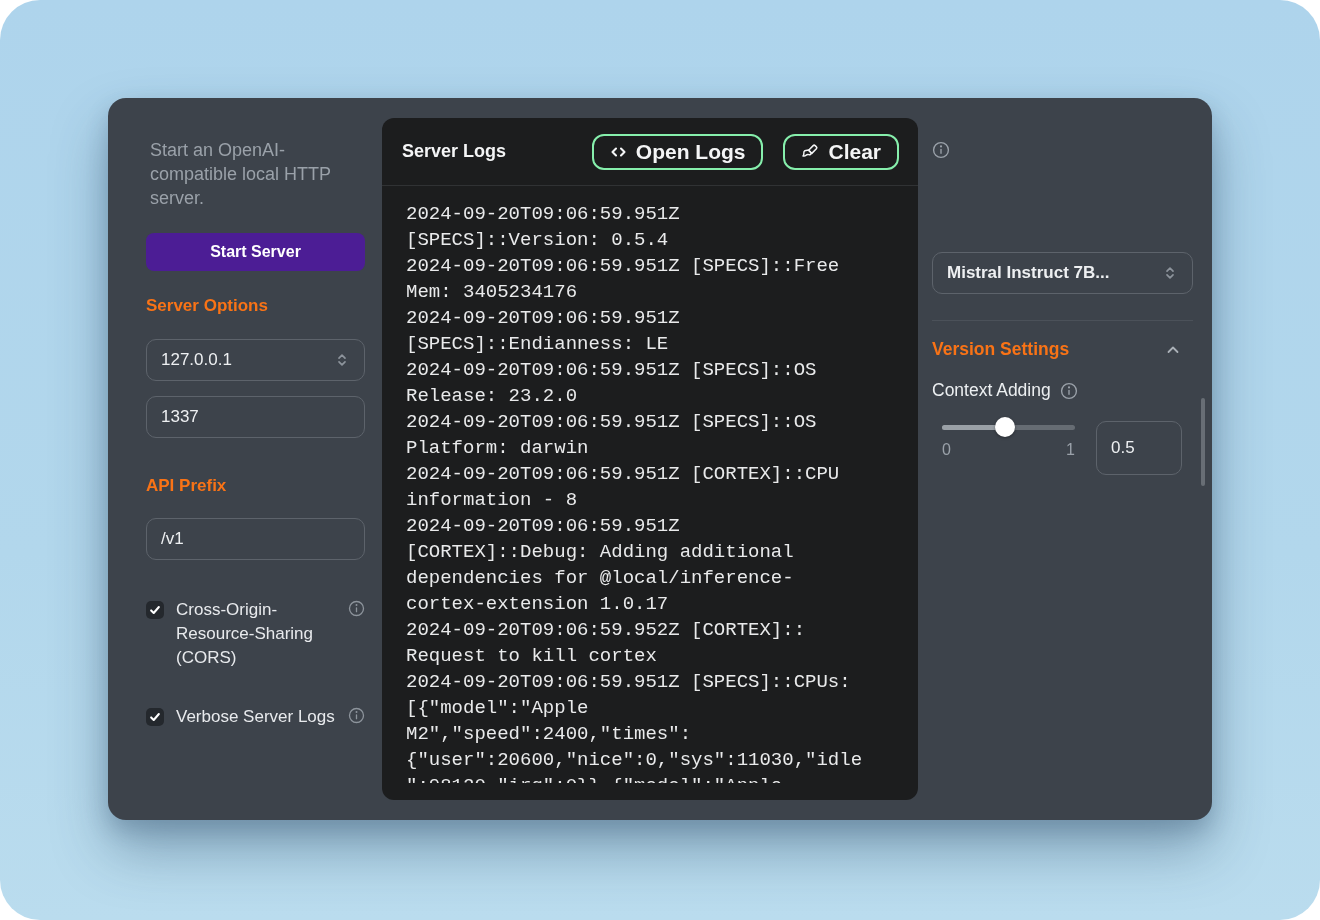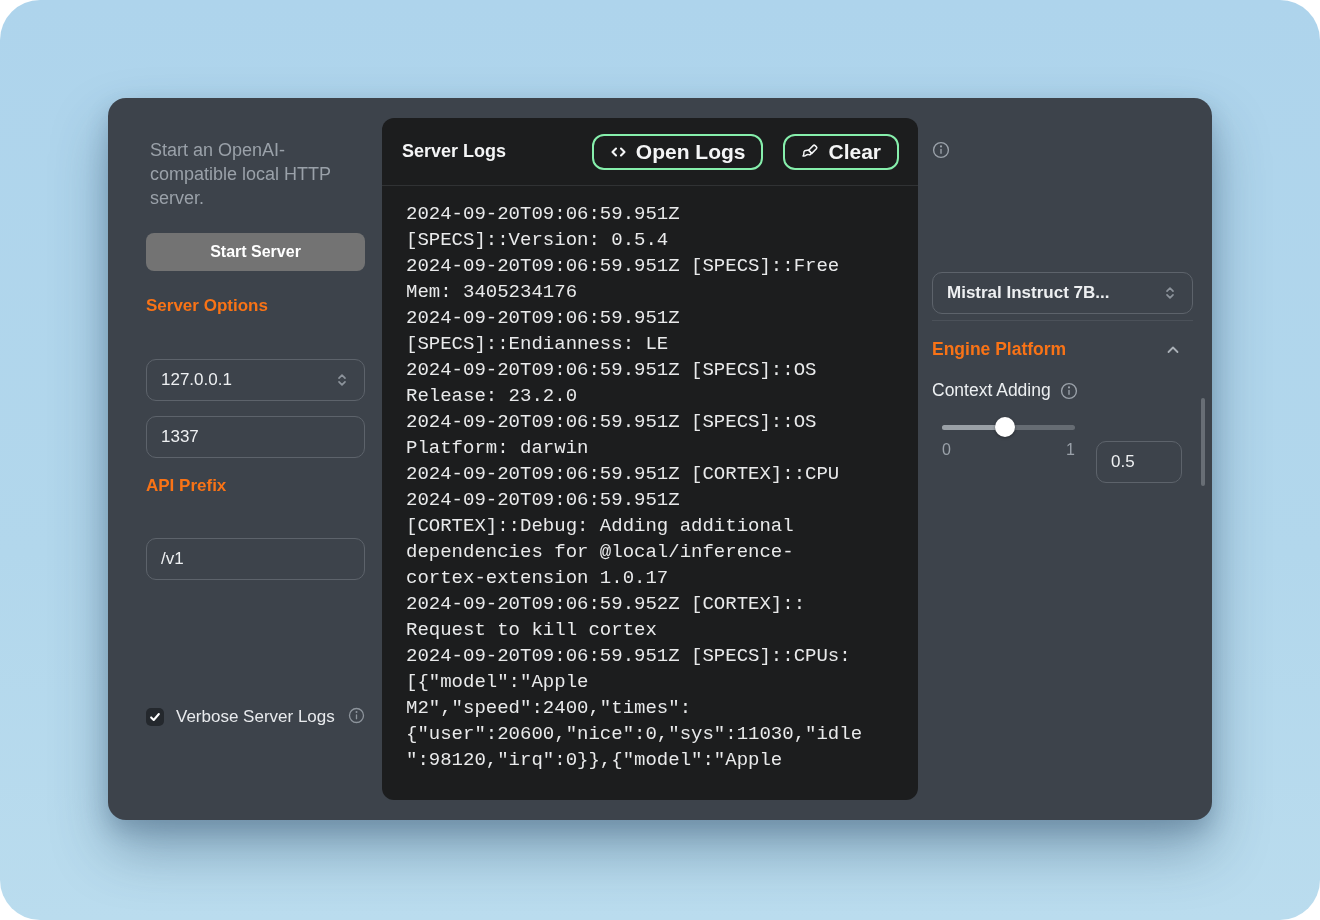--- a/index.html
+++ b/index.html
@@ -12,31 +12,31 @@
   .panel {
     position:absolute; left:108px; top:98px; width:1104px; height:722px;
     background:#3d434b; border-radius:18px;
     box-shadow:0 30px 55px rgba(35,65,95,.38), 0 10px 22px rgba(35,65,95,.22);
   }
   
   .left-col { position:absolute; left:38px; top:0; width:219px; height:100%; }
   .desc { position:absolute; top:40px; left:4px; width:207px; font-size:18px; line-height:24px; color:#9aa1a9; }
   .btn-primary {
     position:absolute; top:135px; left:0; width:219px; height:38px;
-    background:#737373; border:none; border-radius:8px;
+    background:#4c1d95; border:none; border-radius:8px;
     color:#fff; font-size:16px; font-weight:700; cursor:pointer;
     display:flex; align-items:center; justify-content:center;
     font-family:"Liberation Sans", sans-serif;
   }
   .h-section { font-size:17px; font-weight:700; color:#f97316; position:absolute; left:0; }
   .field {
     position:absolute; left:0; width:219px; height:42px;
     border:1px solid #5d636b; border-radius:10px; background:transparent;
     color:#eef0f2; font-size:17px; display:flex; align-items:center;
-    padding:12px 14px; font-family:"Liberation Sans", sans-serif;margin-top:20px;
+    padding:12px 14px; font-family:"Liberation Sans", sans-serif;
   }
   .field .chev { margin-left:auto; }
   .check-row { position:absolute; left:0; width:219px; display:flex; }
   .checkbox {
     width:18px; height:18px; min-width:18px; margin-top:3px;
     background:#24282d; border-radius:5px; display:flex; align-items:center; justify-content:center;
     cursor:pointer;
   }
   .check-label { margin-left:12px; width:160px; font-size:17px; line-height:24px; color:#e8eaed; }
   .row-info { margin-left:auto; margin-top:2px; }
@@ -69,21 +69,21 @@
   .info-text { margin-left:13px; width:232px; font-size:18px; line-height:24px; color:#9aa1a9; }
   .model-select { top:154px; width:261px; font-weight:700; cursor:pointer; }
   .divider { position:absolute; top:222px; left:0; width:261px; height:1px; background:#4b5159; }
   .engine-row { position:absolute; top:241px; left:0; width:250px; display:flex; align-items:center; }
   .ctx-row { position:absolute; top:282px; left:0; display:flex; align-items:center; gap:9px; font-size:17.5px; color:#eceff1; }
   .slider-wrap { position:absolute; top:317px; left:10px; width:133px; height:24px; cursor:pointer; }
   .slider-track { position:absolute; top:10px; left:0; width:100%; height:5px; border-radius:3px; background:#666c73; }
   .slider-fill  { position:absolute; top:10px; left:0; height:5px; border-radius:3px; background:#9aa0a6; }
   .slider-thumb { position:absolute; top:2px; width:20px; height:20px; border-radius:50%; background:#ffffff; box-shadow:0 1px 3px rgba(0,0,0,.35); }
   .slider-labels { position:absolute; top:343px; left:10px; width:133px; display:flex; justify-content:space-between; font-size:16px; color:#9aa1a9; }
-  .value-box { top:323px; left:164px; width:86px; height:42px; }
+  .value-box { top:323px; left:164px; width:86px; height:54px; }
   .scrollbar-thumb { position:absolute; left:1093px; top:300px; width:4px; height:88px; border-radius:2px; background:#686e75; cursor:pointer; }
   .icon { display:inline-flex; }
 </style>
 </head>
 <body>
 
 <div class="canvas">
   <div class="panel">
 
     <div class="left-col">
@@ -106,20 +106,37 @@
       <div class="field" style="top:298px;">
         <span>1337</span>
       </div>
 
       <div class="h-section" style="top:378px;">API Prefix</div>
 
       <div class="field" style="top:420px;">
         <span>/v1</span>
       </div>
 
+      <div class="check-row" style="top:500px;">
+        <span class="checkbox">
+          <span class="icon">
+            <svg width="12" height="12" viewBox="0 0 14 14" fill="none" stroke="#ffffff" stroke-width="2.4" stroke-linecap="round" stroke-linejoin="round">
+                <path d="M2.5 7.5 5.5 10.5 11.5 3.5"></path>
+              </svg>
+          </span>
+        </span>
+        <span class="check-label">Cross-Origin-Resource-Sharing (CORS)</span>
+        <span class="row-info icon">
+          <svg width="17" height="17" viewBox="0 0 17 17" fill="none">
+              <circle cx="8.5" cy="8.5" r="7" stroke="#8d949c" stroke-width="1.3"></circle>
+              <circle cx="8.5" cy="5.1" r="1" fill="#8d949c"></circle>
+              <rect x="7.85" y="7.3" width="1.3" height="5" rx="0.65" fill="#8d949c"></rect>
+            </svg>
+        </span>
+      </div>
 
       <div class="check-row" style="top:607px;">
         <span class="checkbox">
           <span class="icon">
             <svg width="12" height="12" viewBox="0 0 14 14" fill="none" stroke="#ffffff" stroke-width="2.4" stroke-linecap="round" stroke-linejoin="round">
                 <path d="M2.5 7.5 5.5 10.5 11.5 3.5"></path>
               </svg>
           </span>
         </span>
         <span class="check-label">Verbose Server Logs</span>
@@ -162,20 +179,21 @@
           <div class="log-line">[SPECS]::Version: 0.5.4</div>
           <div class="log-line">2024-09-20T09:06:59.951Z [SPECS]::Free</div>
           <div class="log-line">Mem: 3405234176</div>
           <div class="log-line">2024-09-20T09:06:59.951Z</div>
           <div class="log-line">[SPECS]::Endianness: LE</div>
           <div class="log-line">2024-09-20T09:06:59.951Z [SPECS]::OS</div>
           <div class="log-line">Release: 23.2.0</div>
           <div class="log-line">2024-09-20T09:06:59.951Z [SPECS]::OS</div>
           <div class="log-line">Platform: darwin</div>
           <div class="log-line">2024-09-20T09:06:59.951Z [CORTEX]::CPU</div>
+          <div class="log-line">information - 8</div>
           <div class="log-line">2024-09-20T09:06:59.951Z</div>
           <div class="log-line">[CORTEX]::Debug: Adding additional</div>
           <div class="log-line">dependencies for @local/inference-</div>
           <div class="log-line">cortex-extension 1.0.17</div>
           <div class="log-line">2024-09-20T09:06:59.952Z [CORTEX]::</div>
           <div class="log-line">Request to kill cortex</div>
           <div class="log-line">2024-09-20T09:06:59.951Z [SPECS]::CPUs:</div>
           <div class="log-line">[{"model":"Apple</div>
           <div class="log-line">M2","speed":2400,"times":</div>
           <div class="log-line">{"user":20600,"nice":0,"sys":11030,"idle</div>
@@ -200,21 +218,21 @@
           <svg width="16" height="16" viewBox="0 0 16 16" fill="none" stroke="#8d949c" stroke-width="1.7" stroke-linecap="round" stroke-linejoin="round">
               <path d="M5 6.2 8 3.2 11 6.2"></path>
               <path d="M5 9.8 8 12.8 11 9.8"></path>
             </svg>
         </span>
       </div>
 
       <div class="divider"></div>
 
       <div class="engine-row">
-        <span class="h-section" style="position:static; font-size:17.5px;">Engine Platform</span>
+        <span class="h-section" style="position:static; font-size:17.5px;">Version Settings</span>
         <span class="icon" style="margin-left:auto;">
           <svg width="18" height="18" viewBox="0 0 18 18" fill="none" stroke="#aab0b7" stroke-width="1.8" stroke-linecap="round" stroke-linejoin="round">
               <path d="M4.5 11 9 6.5 13.5 11"></path>
             </svg>
         </span>
       </div>
 
       <div class="ctx-row">
         <span>Context Adding</span>
         <span class="icon">

